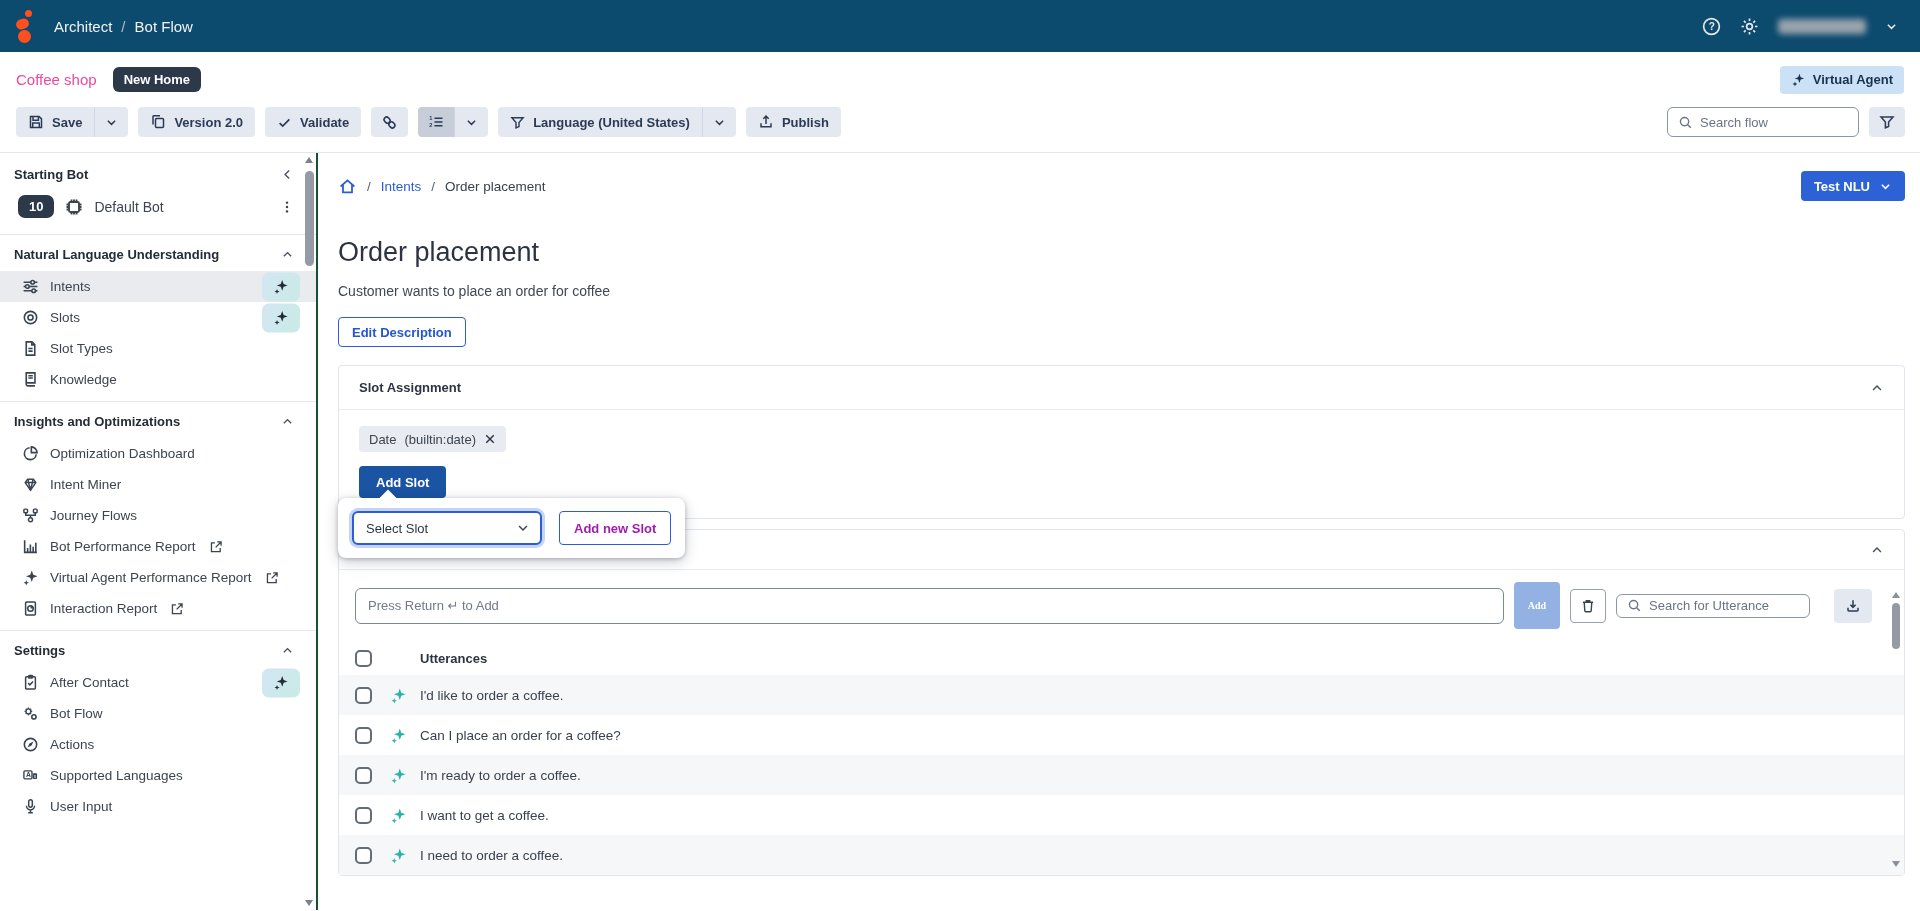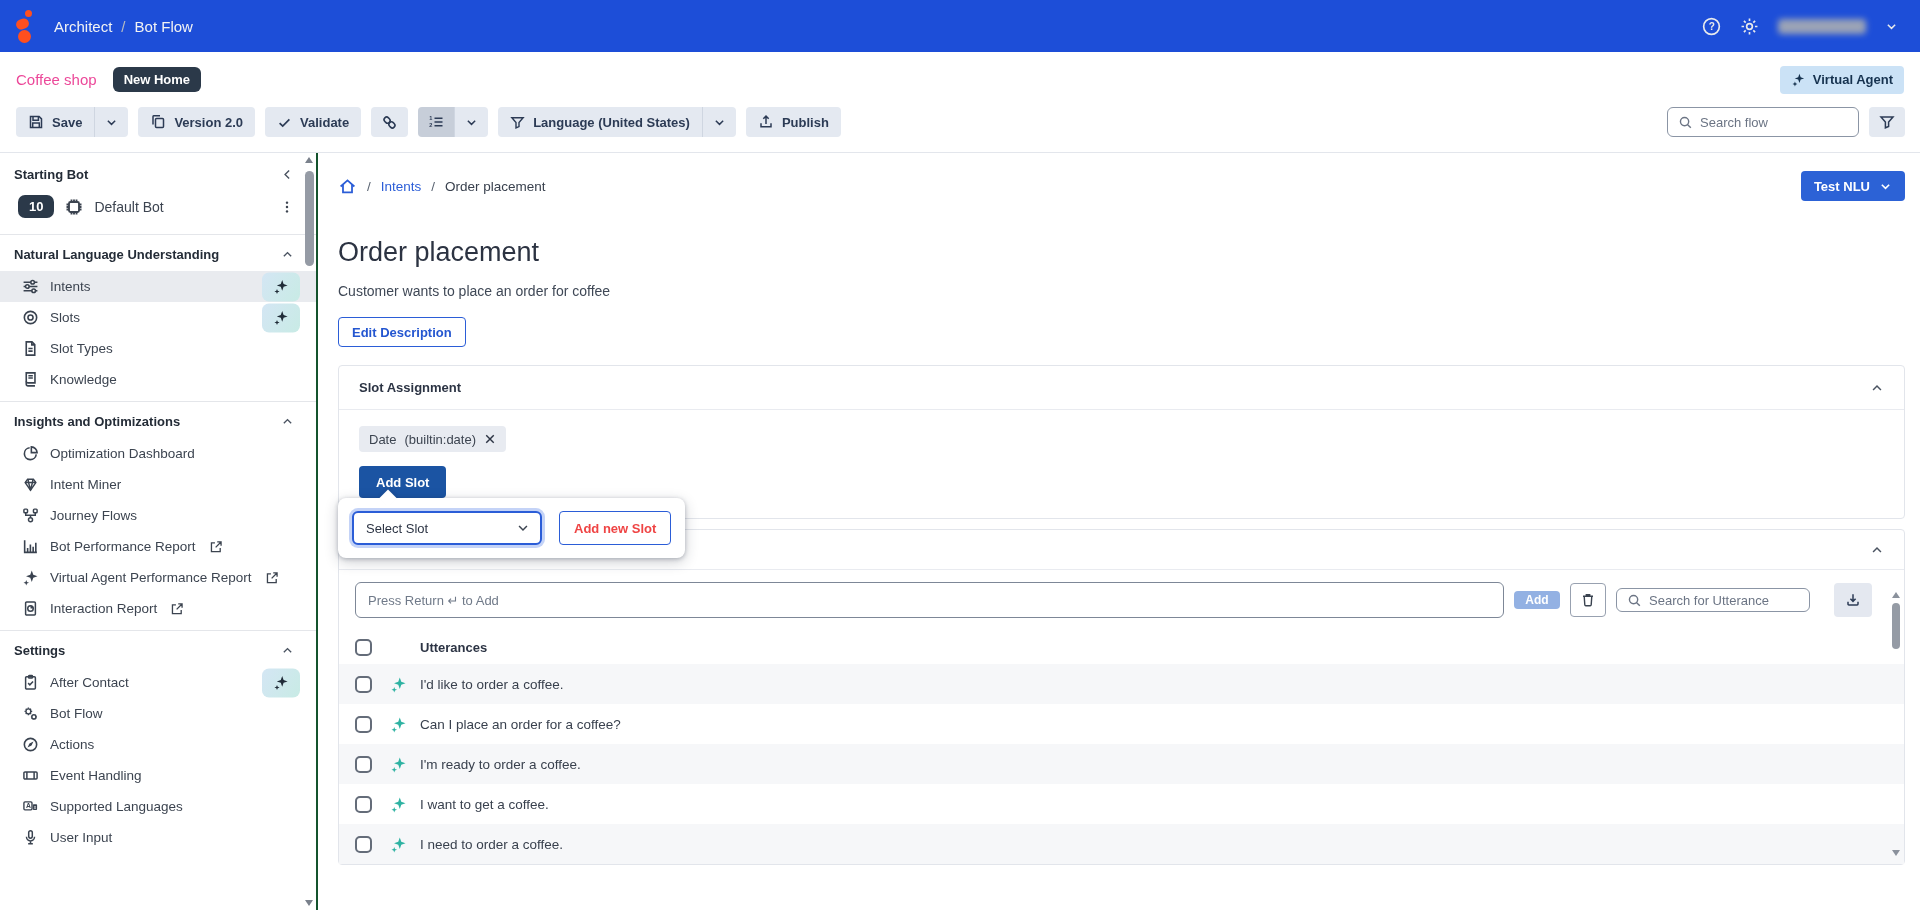--- a/index.html
+++ b/index.html
@@ -1,19 +1,19 @@
 <!DOCTYPE html>
 <html><head>
 <meta charset="utf-8">
 <style>
   *{box-sizing:border-box;margin:0;padding:0}
   html,body{width:1920px;height:911px;overflow:hidden;font-family:"Liberation Sans",sans-serif;background:#fff}
   svg{display:block}
   
-  .topbar{height:52px;background:#1d4ed8;display:flex;align-items:center;padding:0 22px 0 14px;color:#f2f3f4}
+  .topbar{height:52px;background:#0c4a6e;display:flex;align-items:center;padding:0 22px 0 14px;color:#f2f3f4}
   .logo{width:26px;height:34px;position:relative;margin-right:14px}
   .logo i{position:absolute;background:#ff4f1f;border-radius:50%}
   .logo .d1{width:7px;height:7px;left:11px;top:1px}
   .logo .d2{width:13px;height:10px;left:2px;top:10px;border-radius:6px;transform:rotate(-18deg)}
   .logo .d3{width:13px;height:13px;left:4px;top:21px}
   .topcrumb{font-size:15px;display:flex;gap:9px;align-items:center}
   .topcrumb .sep{color:#b7bcc2}
   .topright{margin-left:auto;display:flex;align-items:center;gap:19px;color:#e8eaec}
   .userblur{width:88px;height:15px;border-radius:4px;background:#a9adb3;filter:blur(3px);opacity:.9}
   
@@ -72,35 +72,35 @@
   .phead .chev{color:#4a5361;cursor:pointer}
   .pbody{padding:16px 20px 20px}
   .chip{display:inline-flex;align-items:center;gap:8px;height:26px;background:#e8ebf1;border-radius:4px;padding:0 10px;font-size:13px;color:#3c4450}
   .chip .x{cursor:pointer;color:#2c3444;display:flex}
   .addslot{margin-top:14px;display:block;height:32px;background:#1b54a3;color:#fff;border:none;border-radius:4px;font-size:13px;font-weight:bold;padding:0 17px;cursor:pointer;font-family:inherit}
   .p-utt{margin-top:10px;position:relative}
   .p-utt .phead{height:40px;border-bottom:1px solid #e9ebf0}
   .uttbar{display:flex;align-items:center;gap:10px;padding:12px 16px}
   .uttinput{flex:1;height:36px;border:1px solid #7d8797;border-radius:6px;padding:0 12px;font-size:13px;color:#2c3444;outline:none;font-family:inherit}
   .uttinput::placeholder{color:#707a89}
-  .addbtn{width:46px;height:18px;background:#93b1e3;color:#fff;border:none;border-radius:4px;font-size:12px;font-weight:bold;cursor:default;font-family:Liberation Sans, sans-serif}
+  .addbtn{width:46px;height:47px;background:#93b1e3;color:#fff;border:none;border-radius:4px;font-size:10px;font-weight:bold;cursor:default;font-family:Liberation Serif, serif}
   .trashbtn{width:36px;height:34px;background:#fff;border:1px solid #98a1b0;border-radius:4px;display:flex;align-items:center;justify-content:center;color:#3a4350;cursor:pointer}
   .uttbar .searchbox{margin-left:auto;width:194px;height:24px}
   .dlbtn{width:38px;height:34px;background:#e4e8f0;border:none;border-radius:4px;display:flex;align-items:center;justify-content:center;color:#2c3b55;cursor:pointer;margin-left:14px;margin-right:16px}
   .utable .hrow,.utable .row{display:flex;align-items:center;height:40px;padding:0 16px;font-size:13.5px;color:#39414e}
   .utable .hrow{height:34px;font-weight:bold;font-size:13px;color:#2c3444}
   .utable .row:nth-child(even){background:#f6f7f9}
   .cbox{width:17px;height:17px;border:2px solid #646c79;border-radius:5px;background:#fff;flex:0 0 auto;cursor:pointer}
   .sparkcell{width:30px;margin-left:18px;color:#2eb2a2;display:flex;flex:0 0 auto}
   .utable .hrow .sparkcell{visibility:hidden}
   
   .popup{position:absolute;left:20px;top:345px;z-index:6;background:#fff;border-radius:8px;box-shadow:0 1px 4px rgba(30,40,60,.28),0 4px 14px rgba(30,40,60,.22);padding:13px 14px;display:flex;align-items:center;gap:17px}
   .popup:before{content:"";position:absolute;top:-6px;left:44px;width:12px;height:12px;background:#fff;transform:rotate(45deg);box-shadow:-2px -2px 3px rgba(30,40,60,.12)}
   .selslot{width:190px;height:34px;border:2px solid #2b5dd7;border-radius:6px;box-shadow:0 0 0 3px rgba(100,140,235,.38);display:flex;align-items:center;justify-content:space-between;padding:0 10px 0 12px;font-size:13px;color:#2c3444;cursor:pointer;background:#fff}
-  .addnew{height:34px;background:#fff;border:1px solid #2b5dd7;color:#ef4444;border-radius:4px;font-size:13px;font-weight:bold;padding:0 14px;cursor:pointer;font-family:inherit}
+  .addnew{height:34px;background:#fff;border:1px solid #2b5dd7;color:#a21caf;border-radius:4px;font-size:13px;font-weight:bold;padding:0 14px;cursor:pointer;font-family:inherit}
   
   .tscroll{position:absolute;right:3px;top:62px;bottom:8px;width:11px;display:flex;flex-direction:column;align-items:center}
   .tscroll .arr{width:0;height:0;border-left:4px solid transparent;border-right:4px solid transparent}
   .tscroll .up{border-bottom:6px solid #8a919c}
   .tscroll .down{border-top:6px solid #8a919c;margin-top:auto}
   .tscroll .thumb{width:8px;height:46px;background:#959ba5;border-radius:4px;margin-top:5px}
 </style>
 </head>
 <body>
 
@@ -407,27 +407,20 @@
           <path d="M11.2 8.4v1M11.2 12.9v1M8.4 11.2h1M13 11.2h1M9.2 9.2l.7.7M12.5 12.5l.7.7M13.2 9.2l-.7.7M9.9 12.5l-.7.7"></path>
         </svg>
       <span>Bot Flow</span>
     </div>
     <div class="sitem">
       <svg width="17" height="17" viewBox="0 0 16 16" fill="none" stroke="#3a4350" stroke-width="1.5">
           <circle cx="8" cy="8" r="5.8"></circle>
           <path d="M10.8 5.2L9 9 5.2 10.8 7 7z" fill="#3a4350" stroke="none"></path>
         </svg>
       <span>Actions</span>
-    </div>
-    <div class="sitem">
-      <svg width="17" height="17" viewBox="0 0 16 16" fill="none" stroke="#3a4350" stroke-width="1.4">
-          <rect x="1.8" y="4.6" width="12.4" height="6.8" rx="1"></rect>
-          <path d="M4.6 4.6v6.8M11.4 4.6v6.8"></path>
-        </svg>
-      <span>Event Handling</span>
     </div>
     <div class="sitem">
       <svg width="17" height="17" viewBox="0 0 16 16" fill="none" stroke="#3a4350" stroke-width="1.3">
           <rect x="1.8" y="3.6" width="7.6" height="7.6" rx="1"></rect>
           <text x="3.7" y="9.6" font-size="6.4" font-weight="bold" fill="#3a4350" stroke="none">A</text>
           <rect x="10.2" y="5.8" width="4" height="5.4" rx=".8" fill="#3a4350" stroke="none"></rect>
           <text x="11.1" y="10" font-size="4.6" fill="#fff" stroke="none">x</text>
         </svg>
       <span>Supported Languages</span>
     </div>

